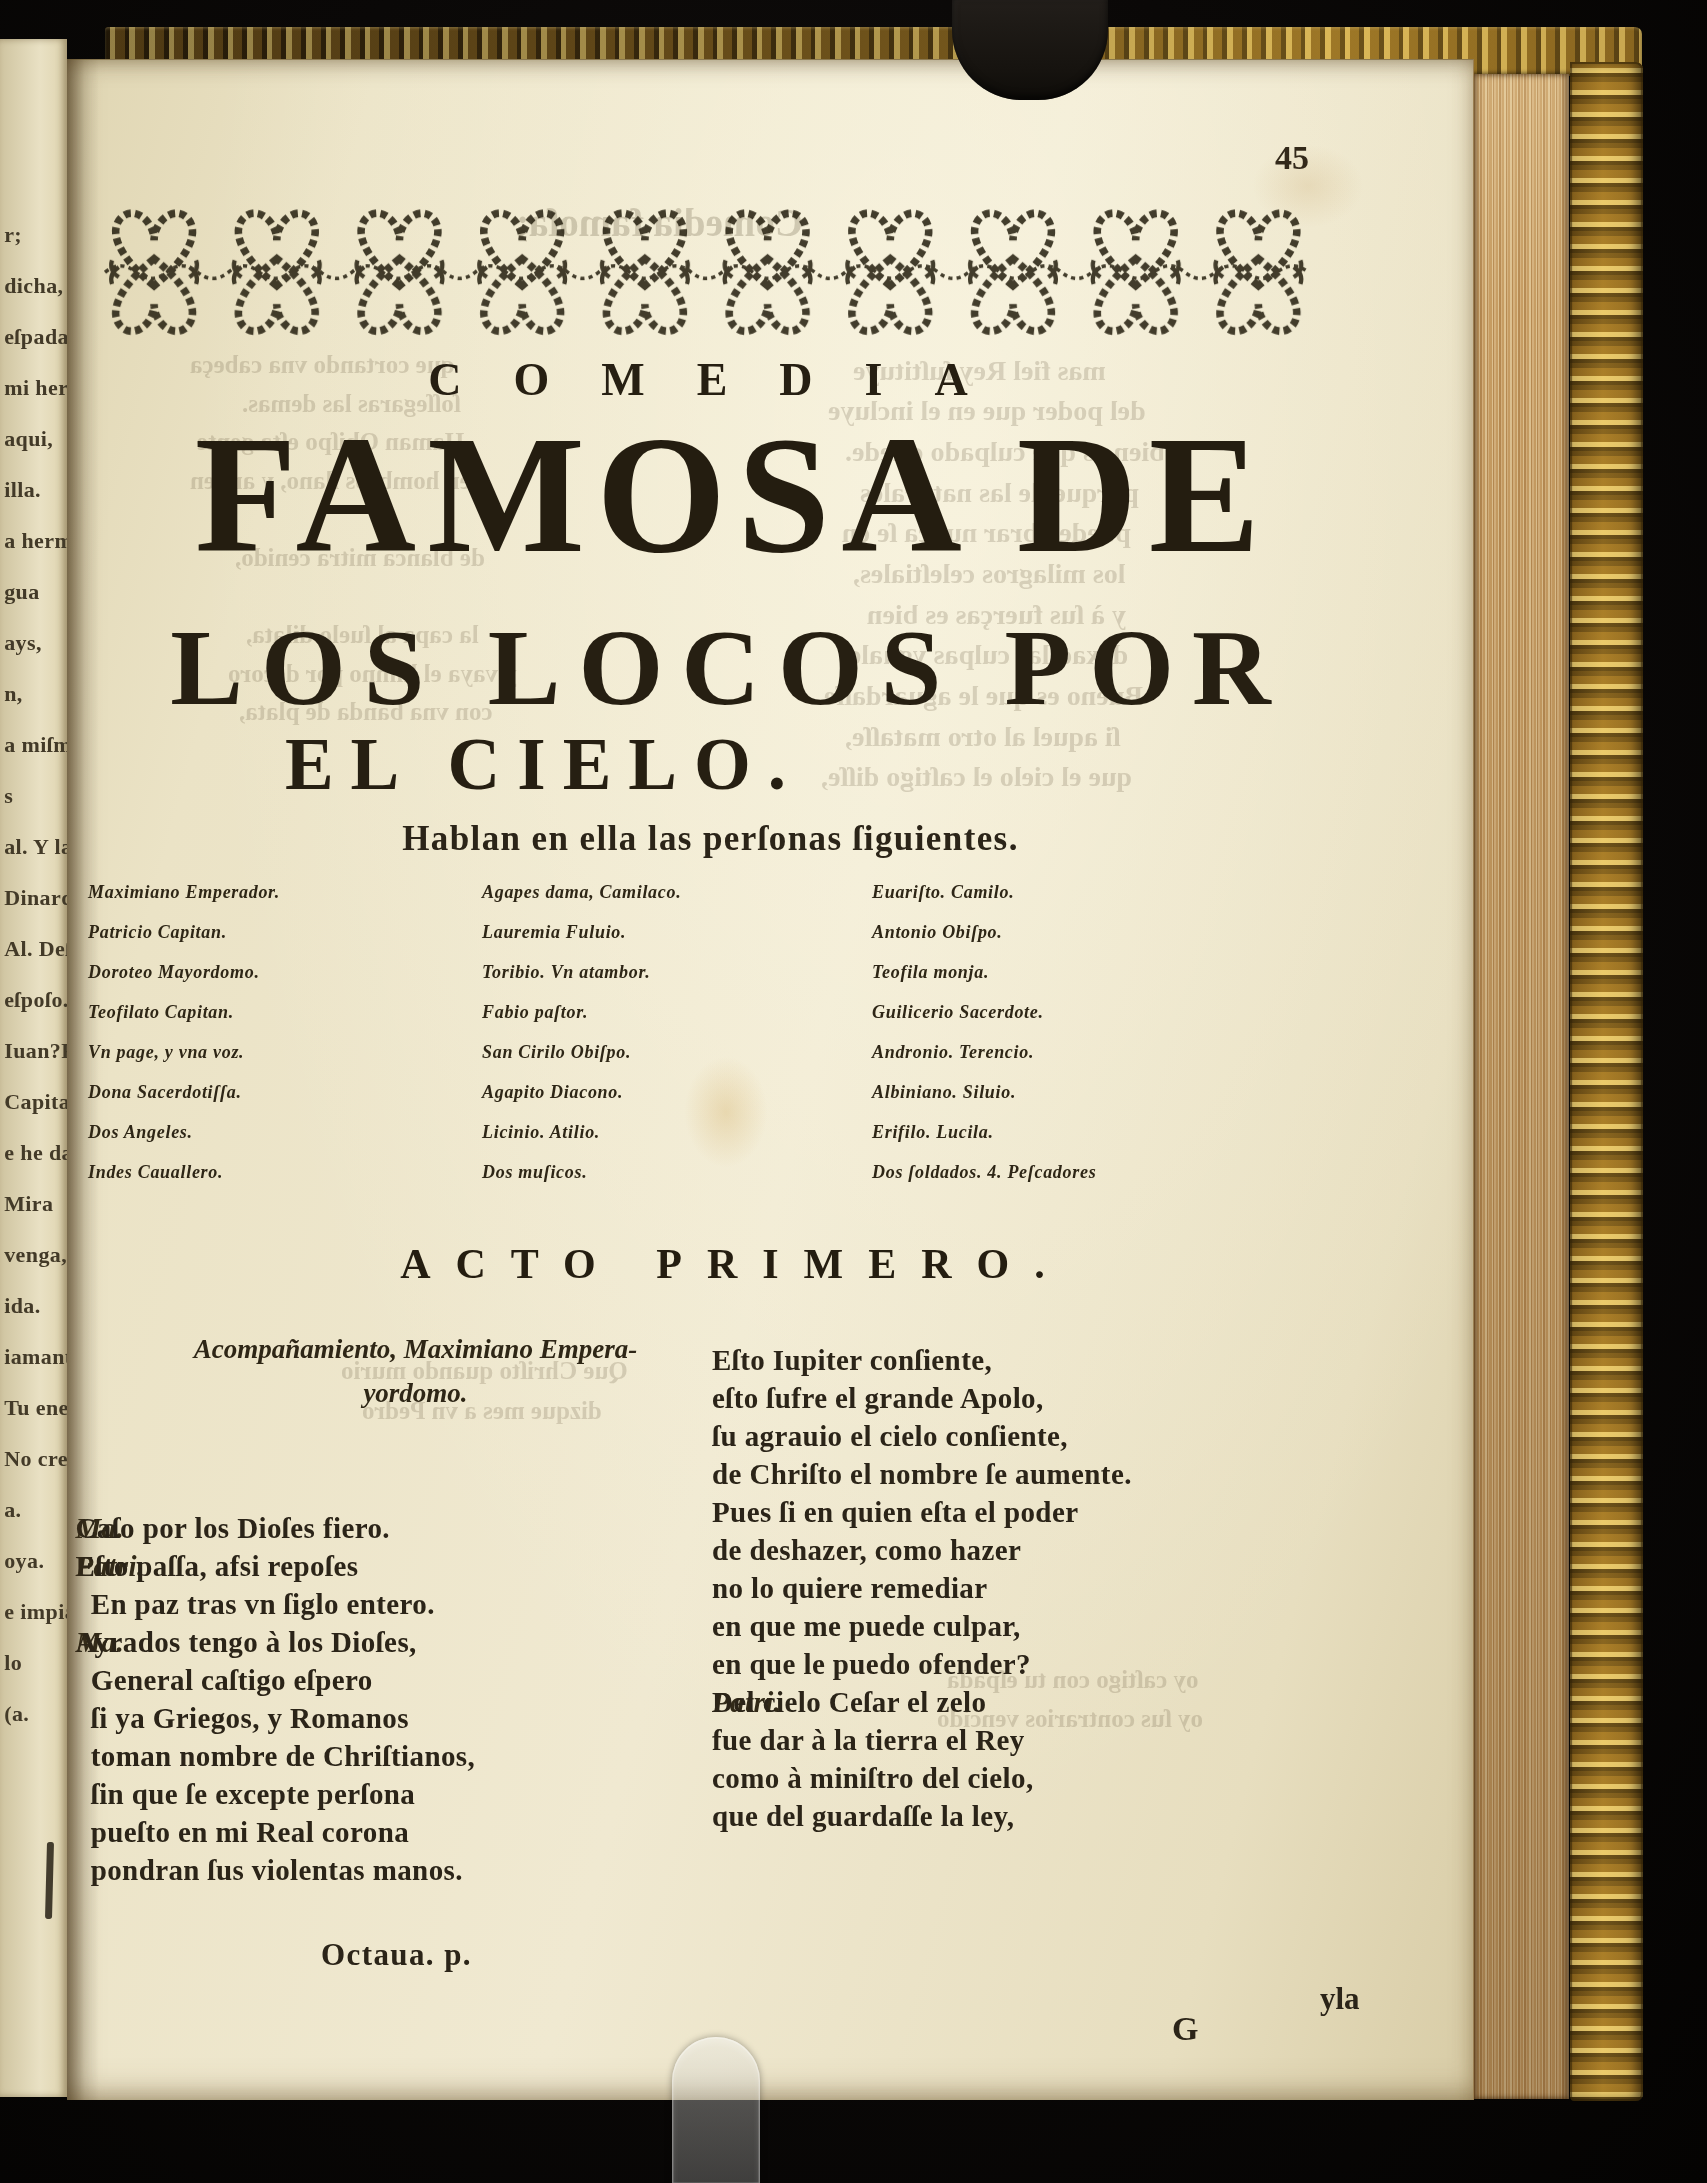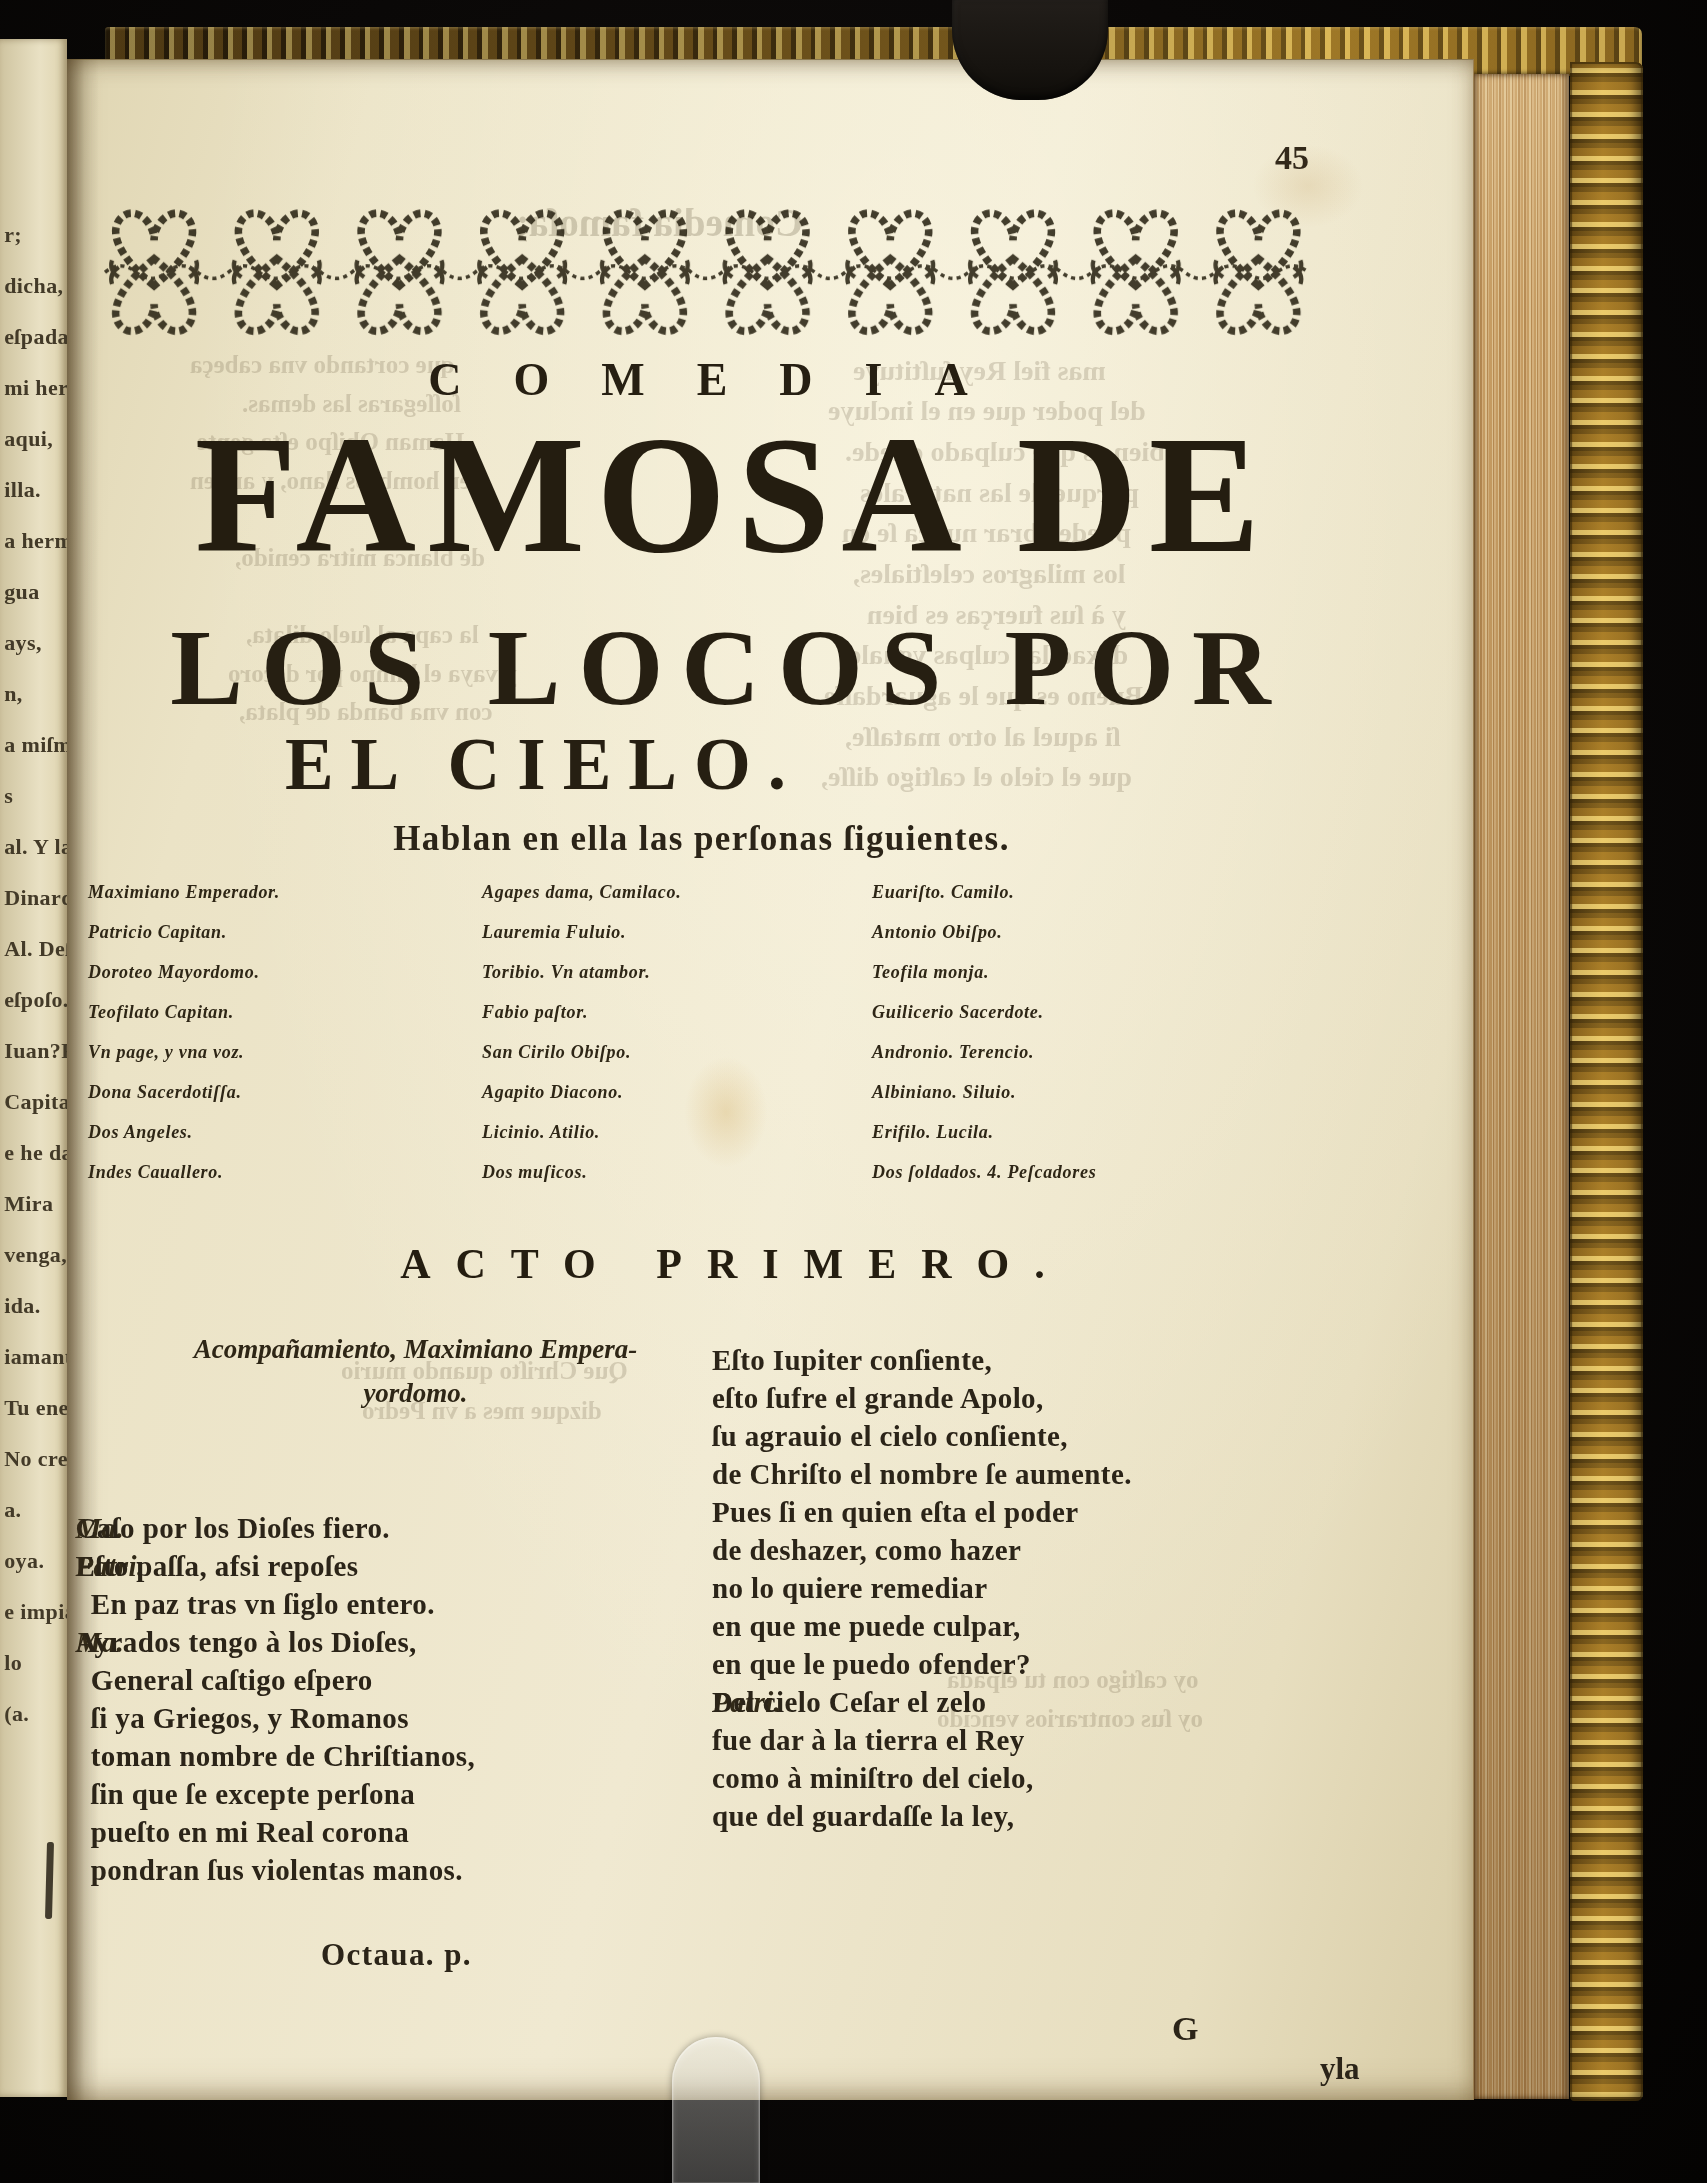--- a/index.html
+++ b/index.html
@@ -83,21 +83,21 @@
   .folio{left:1208px;top:79px;font-size:34px;font-weight:700;color:#33291a;}
   .ornament{left:31px;top:144px;}
   .t-kicker{left:0;top:293px;width:1262px;text-align:center;font-size:46px;font-weight:700;
     letter-spacing:52px;text-indent:52px;color:#261f12;}
   .t-famosa{left:21px;top:351px;width:1290px;text-align:center;font-size:167px;font-weight:700;
     letter-spacing:11.2px;line-height:1;color:#241d10;}
   .t-locos{left:21px;top:553px;width:1283px;text-align:center;font-size:109px;font-weight:700;
     letter-spacing:18px;line-height:1;color:#261f12;}
   .t-cielo{left:14px;top:668px;width:926px;text-align:center;font-size:73px;font-weight:700;
     letter-spacing:17px;line-height:1;color:#261f12;}
-  .t-hablan{left:0;top:759px;width:1269px;text-align:center;font-size:35px;font-weight:700;
+  .t-hablan{left:9px;top:759px;width:1269px;text-align:center;font-size:35px;font-weight:700;
     letter-spacing:1.4px;color:#2b2418;}
 
   .cast{top:812px;font-style:italic;font-weight:700;color:#2e2616;}
   .cast .entry{position:static;display:block;height:40px;line-height:40px;white-space:nowrap;
     font-size:18px;letter-spacing:0.7px;}
   .cast-1{left:21px;}
   .cast-2{left:415px;}
   .cast-3{left:805px;}
 
   .t-acto{left:21px;top:1180px;width:1269px;text-align:center;font-size:42px;font-weight:700;
@@ -109,21 +109,21 @@
 
   .verse{font-size:29px;line-height:38px;font-weight:700;color:#2b2418;letter-spacing:0.4px;}
   .verse .vl{position:static;display:block;white-space:pre;height:38px;}
   .verse .vl i{font-style:italic;margin-right:8.4px;color:#322a18;}
   .verse .vl i:empty{display:none;margin:0;}
   .v-left{left:8.4px;top:1449px;width:673px;}
   .v-right{left:645px;top:1281px;width:701px;}
   .octaua{left:105px;top:1877px;width:449px;text-align:center;font-size:31px;font-weight:700;
     color:#2b2418;letter-spacing:1.4px;}
   .sig-g{left:1105px;top:1950px;font-size:34px;font-weight:700;color:#2b2418;}
-  .catchword{left:1253px;top:1991px;font-size:31px;font-weight:700;color:#2b2418;}
+  .catchword{left:1253px;top:1921px;font-size:31px;font-weight:700;color:#2b2418;}
 
   
   .bracket-mark{left:46px;top:1842px;width:7px;height:77px;background:rgba(30,24,14,.82);
     transform:rotate(1.5deg);border-radius:2.8px;z-index:4;}
   .tab-top{left:952px;top:0;width:156px;height:100px;z-index:6;border-radius:0 0 70px 70px;
     background:linear-gradient(180deg,#221e1a 0%,#16130f 70%,#0e0c09 100%);
     box-shadow:inset 0 -3.5px 7px rgba(0,0,0,.7), inset 4.2px 0 5.6px rgba(255,255,255,.04);}
   .strap-bottom{left:672px;top:2037px;width:88px;height:147px;z-index:6;border-radius:46px 46px 0 0;
     background:linear-gradient(180deg, rgba(235,235,230,.45), rgba(200,200,196,.38) 45%, rgba(170,170,168,.34));
     box-shadow:inset 0 0 0 1.4px rgba(255,255,255,.28), inset 0 5.6px 7px rgba(255,255,255,.22), 0 0 7px rgba(0,0,0,.35);}

